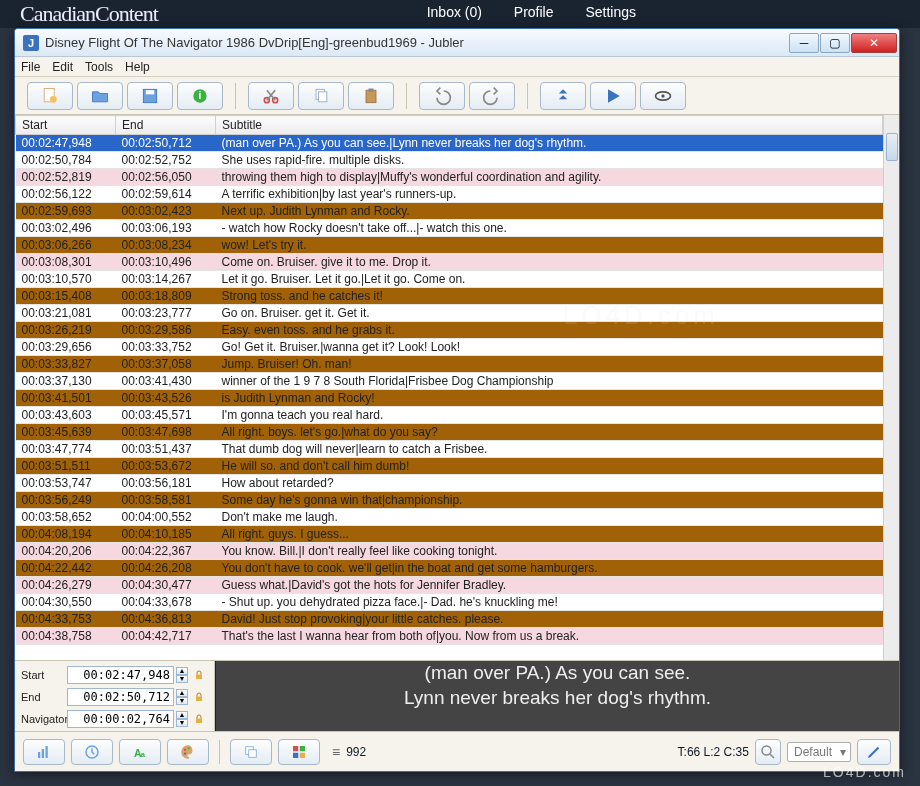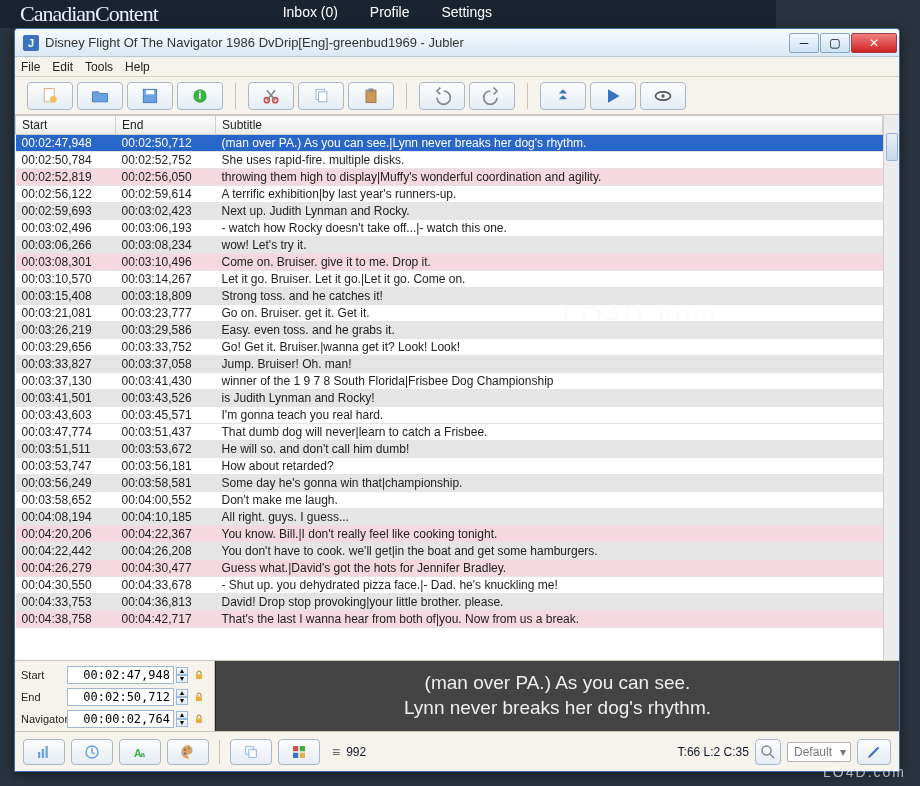--- a/index.html
+++ b/index.html
@@ -1,17 +1,17 @@
 <!DOCTYPE html>
 <html><head>
 <meta charset="utf-8">
 <style>
 * { box-sizing: border-box; margin: 0; padding: 0; }
 body { font-family: "Segoe UI", Tahoma, sans-serif; font-size: 12px; background: #2a3340; overflow: hidden; width: 920px; height: 786px; position: relative; }
-.bg-header { position: absolute; top: 0; left: 0; width: 776px; height: 28px; background: #1a2330; color: #fff; display: flex; align-items: center; padding-left: 20px; }
+.bg-header { position: absolute; top: 0; left: 0; width: 920px; height: 28px; background: #1a2330; color: #fff; display: flex; align-items: center; padding-left: 20px; }
 .bg-logo { font-size: 22px; font-family: Georgia, serif; color: #eef; letter-spacing: -1px; }
 .bg-nav { position: absolute; right: 270px; top: 4px; color: #fff; font-size: 14px; }
 .bg-nav span { margin: 8px 14px; }
 .window { position: absolute; left: 14px; top: 28px; width: 886px; height: 744px; background: #ece9d8; border: 1px solid #3c6fa8; border-radius: 4px 4px 0 0; box-shadow: 0 2px 12px rgba(0,0,0,.5); display: flex; flex-direction: column; overflow: hidden; }
 .titlebar { height: 28px; background: linear-gradient(#f8fbff,#dbe8f5); display: flex; align-items: center; padding: 0 2px 0 8px; border-bottom: 1px solid #b8c6d6; }
 .titlebar-icon { width: 16px; height: 16px; margin-right: 6px; background: #3a72c0; border-radius: 2px; display:inline-flex;align-items:center;justify-content:center;color:#fff;font-size:11px;font-weight:bold; }
 .titlebar-text { flex: 1; color: #333; font-size: 13px; }
 .win-btns { display: flex; gap: 0; }
 .win-btn { width: 30px; height: 20px; border: 1px solid #8aa6c0; background: linear-gradient(#f2f8ff,#cde1f3); display:flex;align-items:center;justify-content:center; font-size:12px; border-radius:2px; margin-left:1px;}
 .win-btn.close { background: linear-gradient(#f08080,#d02020); color:#fff; width:46px; border-color:#a04040;}
@@ -22,36 +22,36 @@
 .tb-sep { width:1px; height:26px; background:#c8c4b6; }
 .tb-btn { width: 46px; height: 28px; border: 1px solid #a8b8c8; background: linear-gradient(#fdfdfd,#e4ecf4); border-radius:4px; display:flex;align-items:center;justify-content:center; }
 .tb-btn svg { width: 20px; height: 20px; }
 .table-wrap { flex: 1; background:#fff; overflow:hidden; position:relative; display:flex; }
 .table-scroll { flex:1; overflow-y:auto; }
 table { width: 100%; border-collapse: collapse; font-size: 12px; table-layout:fixed; }
 thead th { text-align:left; background: linear-gradient(#fcfcfc,#ececec); border: 1px solid #d0cfcd; padding: 2px 6px; position:sticky; top:0; font-weight:normal; color:#222;}
 tbody td { padding: 1px 6px; border-bottom: 1px solid #e4e4e4; white-space:nowrap; overflow:hidden; text-overflow:ellipsis; color:#222; }
 tbody tr.sel td { background:#2866c9; color:#fff; }
 tbody tr.pink td { background:#f6d8e0; }
-tbody tr.blue td { background:#e5e5e5; }
+tbody tr.blue td { background:#a16207; }
 .col-start { width: 100px; }
 .col-end { width: 100px; }
 .col-sub { }
 .vscroll-dummy { width:16px; background:#ececec; border-left:1px solid #d0cfcd; position:relative;}
 .vscroll-thumb { position:absolute; top:18px; left:2px; width:12px; height:28px; background:linear-gradient(#e8eef6,#c8d8ea); border:1px solid #9ab2ce; border-radius:2px;}
 .bottom { background:#f5f3ec; border-top:1px solid #c8c4b6; display:flex; flex-direction:column; }
 .preview-row { display:flex; height:70px; }
 .timebox { width:200px; padding:4px 6px; display:grid; grid-template-columns: 44px 1fr 14px 16px; grid-auto-rows: 20px; gap:2px 2px; align-items:center; border-right:1px solid #c8c4b6;}
 .timebox .lbl { font-size:11px; color:#222; }
 .timebox input { width:100%; font-family:monospace; font-size:12px; padding:1px 3px; border:1px solid #9db7d4; background:#fff; text-align:right;}
 .spin { display:flex; flex-direction:column; }
 .spin b { width:12px;height:8px; border:1px solid #9db7d4; background:linear-gradient(#fff,#dce8f4); font-size:7px; line-height:6px; text-align:center; display:block;}
 .lock { width:14px; height:14px; display:flex;align-items:center;justify-content:center;}
 .lock svg{width:12px;height:12px;}
-.preview { flex:1; background:#444; color:#eee; display:flex; flex-direction:column; align-items:center; justify-content:center; font-size:19px; line-height:1.3; border-left:1px solid #222;}
+.preview { flex:1; background:#444; color:#eee; display:flex; flex-direction:column; align-items:center; justify-content:flex-start; font-size:19px; line-height:1.3; border-left:1px solid #222;}
 .statusbar { height:40px; border-top:1px solid #c8c4b6; display:flex; align-items:center; padding:0 8px; gap:6px;}
 .sb-btn { width:42px; height:26px; border:1px solid #a8b8c8; background:linear-gradient(#fdfdfd,#e4ecf4); border-radius:4px; display:flex;align-items:center;justify-content:center;}
 .sb-btn svg{width:18px;height:18px;}
 .sb-sep { width:1px; height:24px; background:#c8c4b6; margin:0 4px;}
 .sb-text { font-size:12px; color:#0f172a; }
 .sb-spacer { flex:1; }
 .sb-combo { border:1px solid #b0b0b0; background:#fff; padding:2px 18px 2px 6px; position:relative; font-size:12px; color:#777; border-radius:2px;}
 .sb-combo:after{content:"▾"; position:absolute; right:4px; top:2px; color:#777;}
 .watermark { position:absolute; right:14px; bottom:6px; color:#fff; font-size:14px; opacity:.65; letter-spacing:2px; font-family:Arial;}
 .watermark2 { position:absolute; right:180px; top:185px; color:#e0e0e0; font-size:26px; opacity:.15; letter-spacing:4px; font-family:Arial; pointer-events:none;}
@@ -265,20 +265,25 @@
             <tr class="blue">
               <td>00:03:41,501</td>
               <td>00:03:43,526</td>
               <td>is Judith Lynman and Rocky!</td>
             </tr>
             <tr class="">
               <td>00:03:43,603</td>
               <td>00:03:45,571</td>
               <td>I'm gonna teach you real hard.</td>
             </tr>
+            <tr class="blue">
+              <td>00:03:45,639</td>
+              <td>00:03:47,698</td>
+              <td>All right. boys. let's go.|what do you say?</td>
+            </tr>
             <tr class="">
               <td>00:03:47,774</td>
               <td>00:03:51,437</td>
               <td>That dumb dog will never|learn to catch a Frisbee.</td>
             </tr>
             <tr class="blue">
               <td>00:03:51,511</td>
               <td>00:03:53,672</td>
               <td>He will so. and don't call him dumb!</td>
             </tr>
@@ -318,21 +323,21 @@
               <td>Guess what.|David's got the hots for Jennifer Bradley.</td>
             </tr>
             <tr class="">
               <td>00:04:30,550</td>
               <td>00:04:33,678</td>
               <td>- Shut up. you dehydrated pizza face.|- Dad. he's knuckling me!</td>
             </tr>
             <tr class="blue">
               <td>00:04:33,753</td>
               <td>00:04:36,813</td>
-              <td>David! Drop stop provoking|your little brother. please.</td>
+              <td>David! Just stop provoking|your little catches. please.</td>
             </tr>
             <tr class="pink">
               <td>00:04:38,758</td>
               <td>00:04:42,717</td>
               <td>That's the last I wanna hear from both of|you. Now from us a break.</td>
             </tr>
           </tbody>
     </table>
     </div>
     <div class="vscroll-dummy">

